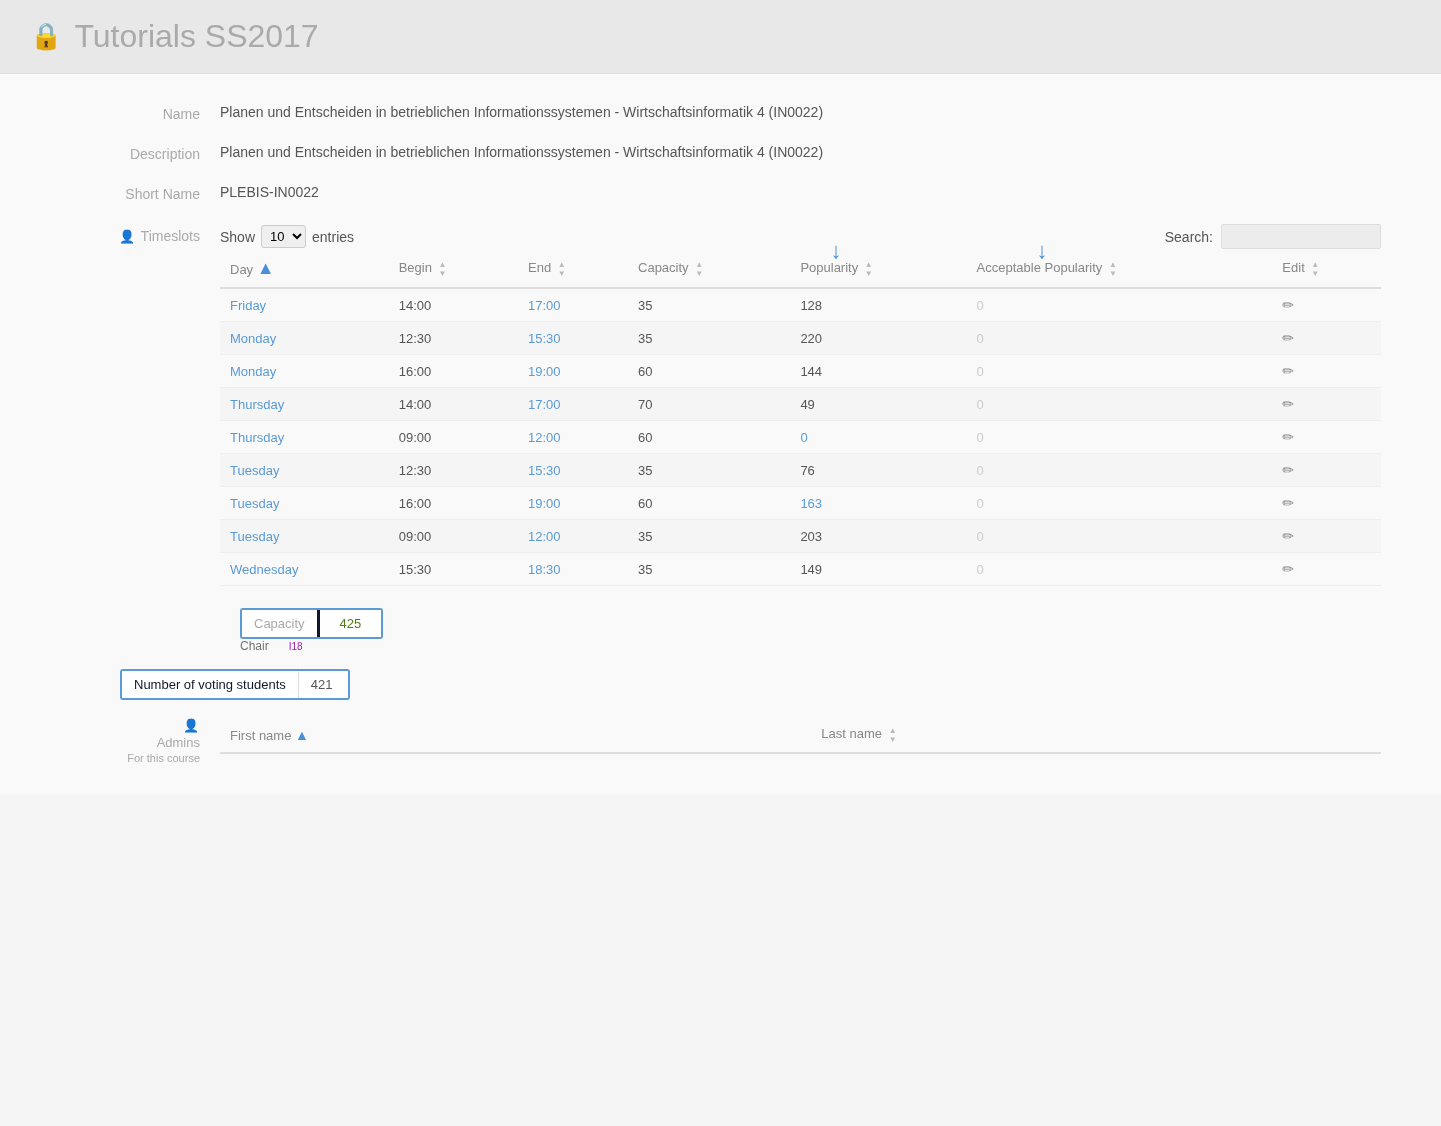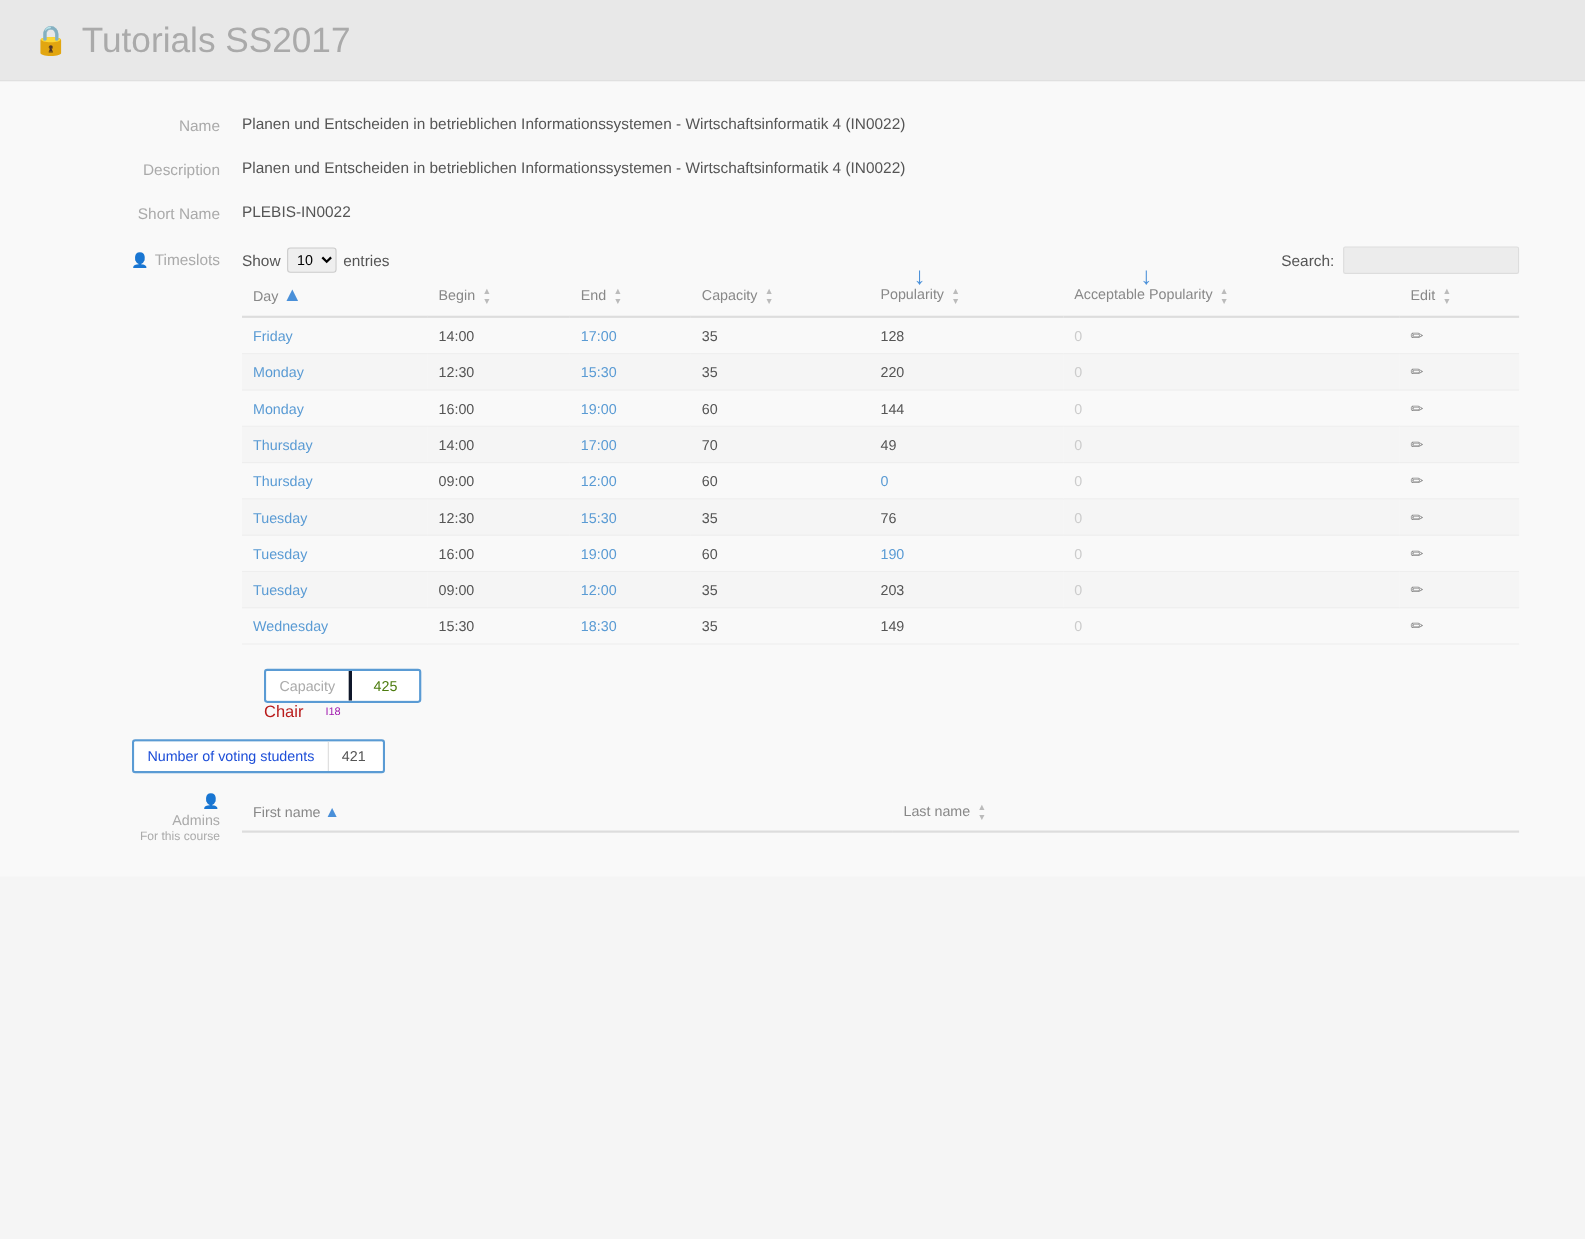--- a/index.html
+++ b/index.html
@@ -209,38 +209,38 @@
       border-left: 3px solid #0f172a;
       min-width: 50px;
     }
     .chair-row {
       display: flex;
       align-items: center;
       margin-left: 180px;
       margin-bottom: 16px;
     }
     .chair-label {
-      color: #b91c1c;
-      font-size: 15px;
+      color: #737373;
+      font-size: 12px;
       margin-right: 20px;
     }
     .chair-value {
       color: #a21caf;
       font-size: 10px;
     }
     .voting-box {
       border: 2px solid #5a9bd4;
       border-radius: 3px;
       display: flex;
       align-items: center;
       overflow: hidden;
     }
     .voting-box-label {
       padding: 6px 12px;
-      color: #1d4ed8;
+      color: #0f172a;
       font-size: 13px;
       background: white;
     }
     .voting-box-value {
       padding: 6px 12px;
       color: #555;
       font-size: 13px;
       background: white;
       border-left: 1px solid #ddd;
       min-width: 50px;
@@ -441,21 +441,21 @@
               <td>35</td>
               <td>76</td>
               <td class="accept-pop-zero">0</td>
               <td><span class="edit-icon">✏</span></td>
             </tr>
             <tr>
               <td><a class="day-link">Tuesday</a></td>
               <td>16:00</td>
               <td class="time-end">19:00</td>
               <td>60</td>
-              <td class="popularity-blue">190</td>
+              <td class="popularity-blue">163</td>
               <td class="accept-pop-zero">0</td>
               <td><span class="edit-icon">✏</span></td>
             </tr>
             <tr>
               <td><a class="day-link">Tuesday</a></td>
               <td>09:00</td>
               <td class="time-end">12:00</td>
               <td>35</td>
               <td>203</td>
               <td class="accept-pop-zero">0</td>

